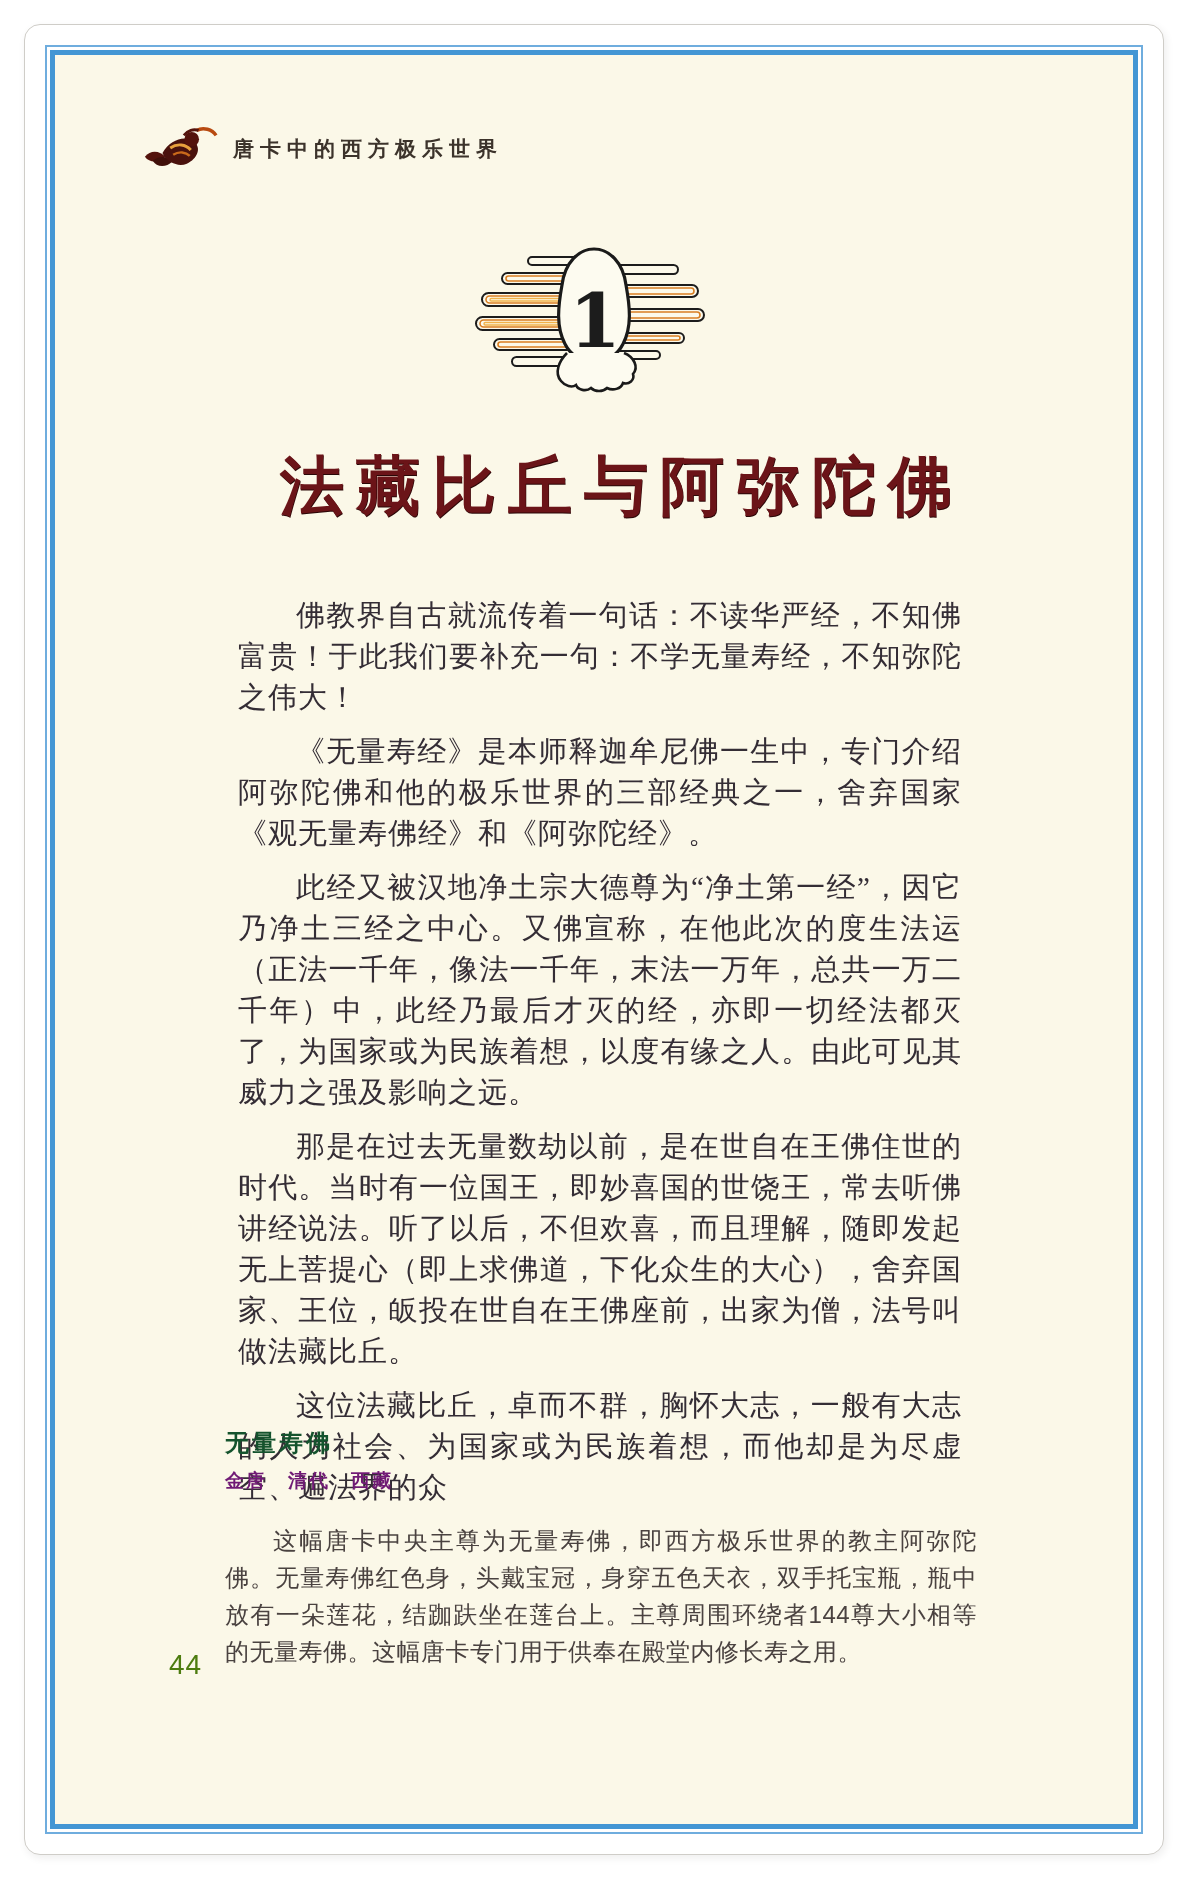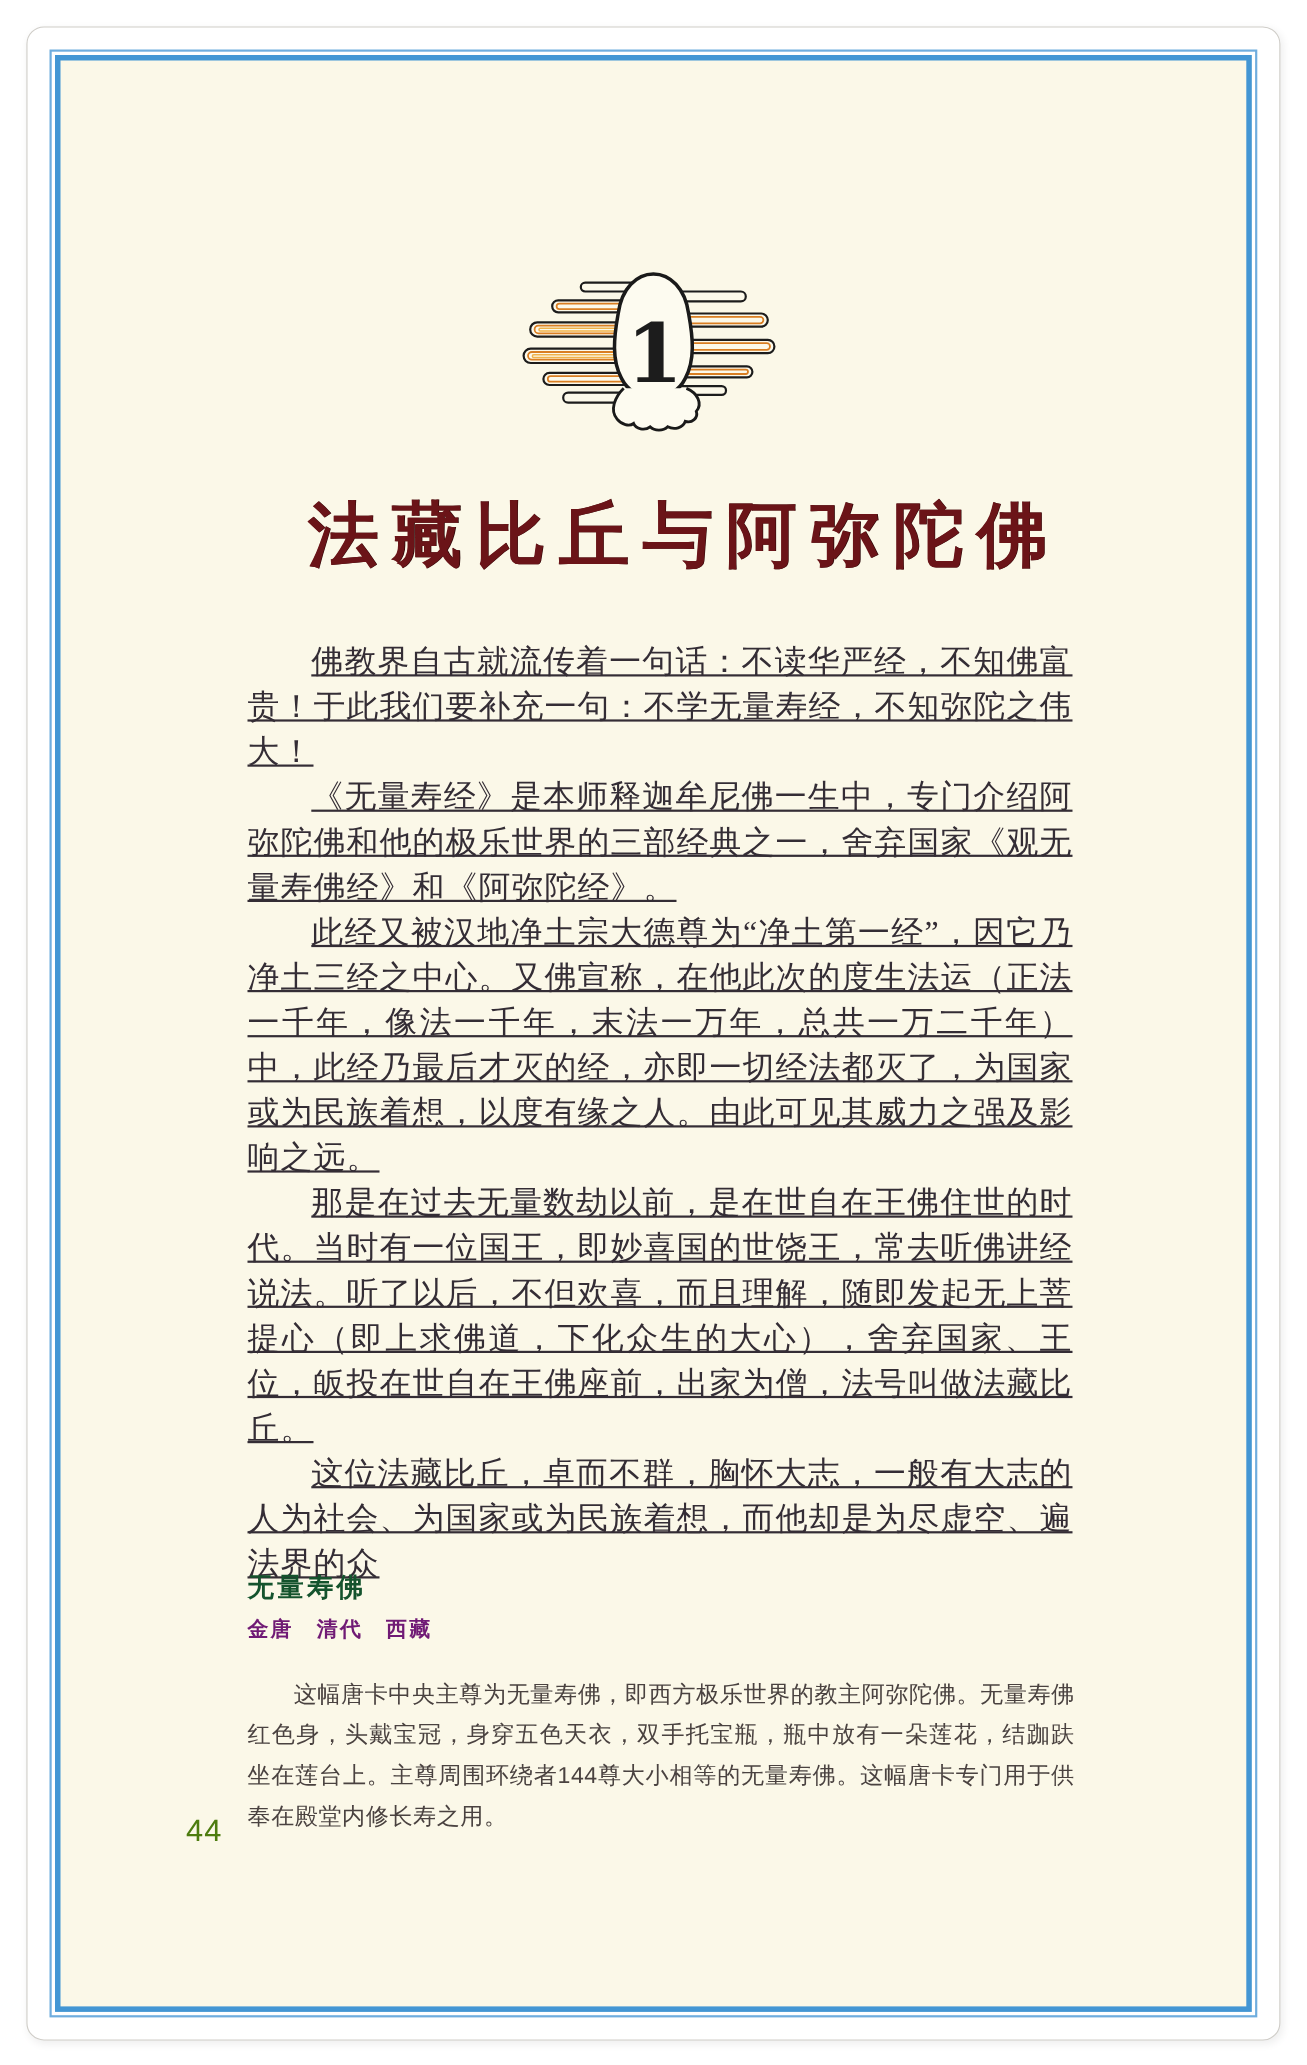--- a/index.html
+++ b/index.html
@@ -44,49 +44,62 @@
     text-shadow:0.5px 0.5px 0 #2a0707;
     white-space:nowrap; text-indent:12px;padding-left:44px;
   }
 
   .body-text {
     position:absolute; left:170px; top:527px; width:750px;
     font-family:"Liberation Serif","DejaVu Serif",serif;
     font-size:29px; line-height:41px; letter-spacing:1px; color:#342d35;
     text-align:justify; word-break:break-all;
   }
-  .body-text p { margin:0; text-indent:2em;text-decoration:underline; }
+  .body-text p { margin:13px; text-indent:2em; }
 
   .caption-section { position:absolute; left:170px; top:1372px; width:752px; }
   .caption-title {
     font-size:24px; font-weight:700; color:#14532d; letter-spacing:3px;
   }
   .caption-attribution {
     margin-top:9px; font-size:19px; font-weight:700; color:#701a75;
     letter-spacing:2px; white-space:pre;
   }
   .caption-text {
-    margin-top:28px; font-size:21px; line-height:37px; letter-spacing:0.5px;
+    margin-top:28px; font-size:24px; line-height:37px; letter-spacing:0.5px;
     color:#4a4240; text-align:justify; word-break:break-all; text-indent:2em;
   }
 
   .page-number {
     position:absolute; left:114px; top:1594px;
     font-size:28px; color:#4d7c0f; letter-spacing:1px;
   }
 </style>
 </head>
 <body>
 
 <div class="screen">
   <div class="page-card">
     <div class="frame-outer">
       <div class="frame-inner">
         <div class="content">
 
+          <div class="series-header">
+            <svg class="logo" viewBox="0 0 80 56" aria-hidden="true">
+              <path d="M4,36 C10,28 20,30 25,36 C19,42 9,43 4,36 Z" fill="#54130c"></path>
+              <path d="M12,40 C20,34 28,36 32,41 C26,47 16,47 12,40 Z" fill="#40100a"></path>
+              <path d="M22,32 C30,18 46,13 55,21 C62,27 58,38 47,43 C38,47 28,41 24,36 Z" fill="#4a120d"></path>
+              <path d="M30,27 C37,22 46,23 51,29" stroke="#e8a13c" stroke-width="3" fill="none"></path>
+              <path d="M33,34 C39,30 46,31 50,35" stroke="#c96a1b" stroke-width="2.5" fill="none"></path>
+              <circle cx="52" cy="18" r="7.5" fill="#54130c"></circle>
+              <path d="M57,9 C64,5 73,8 77,14" stroke="#b84a10" stroke-width="3.5" fill="none"></path>
+              <path d="M44,14 C48,9 54,7 59,9" stroke="#54130c" stroke-width="3" fill="none"></path>
+            </svg>
+            <span class="series-title">唐卡中的西方极乐世界</span>
+          </div>
 
           <svg class="chapter-ornament" viewBox="0 0 256 164" aria-hidden="true">
 
             <g stroke="#1c1c1c" stroke-width="2" fill="#fcf9ea">
               <rect x="62" y="22" width="52" height="8" rx="4"></rect>
               <rect x="36" y="38" width="76" height="11" rx="5.5"></rect>
               <rect x="16" y="58" width="94" height="13" rx="6.5"></rect>
               <rect x="10" y="82" width="98" height="13" rx="6.5"></rect>
               <rect x="28" y="104" width="78" height="11" rx="5.5"></rect>
               <rect x="46" y="122" width="56" height="9" rx="4.5"></rect>

